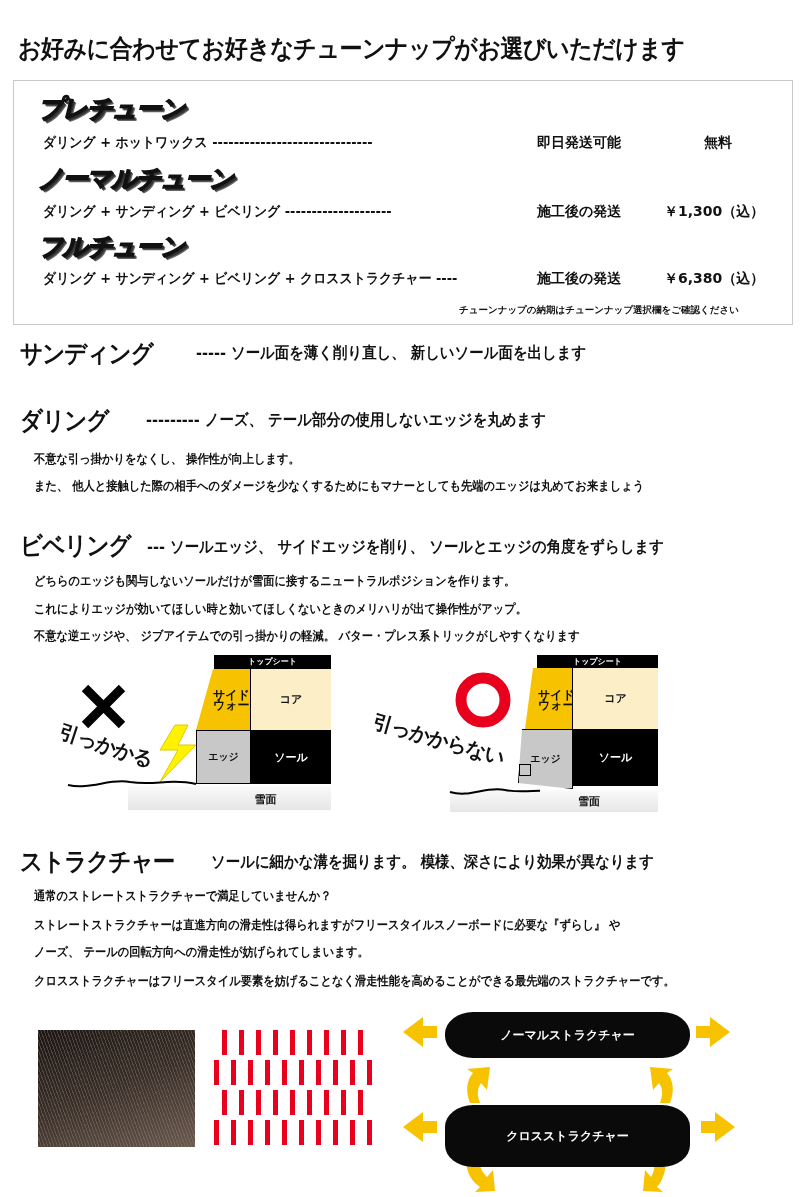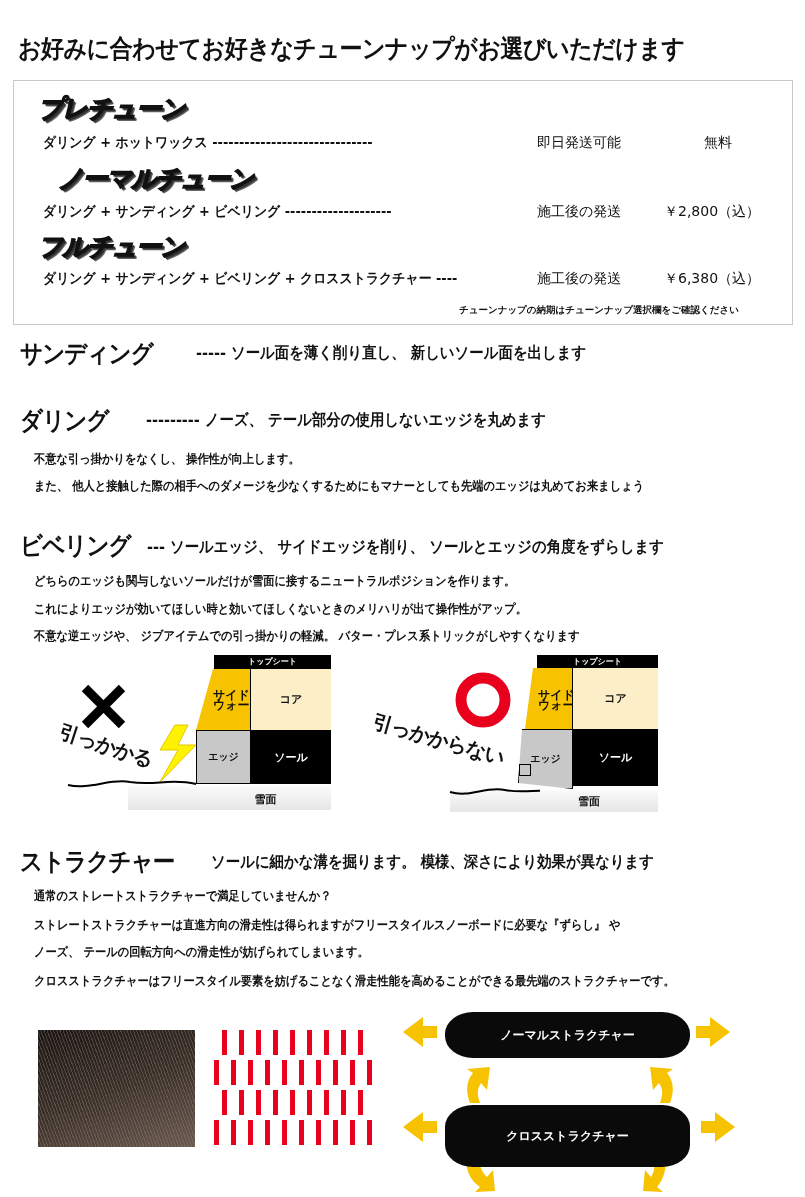--- a/index.html
+++ b/index.html
@@ -5,45 +5,45 @@
   * { margin:0; padding:0; box-sizing:border-box; }
   html, body { width:805px; height:1197px; background:#fff; overflow:hidden; }
   body { position:relative; font-family:"DejaVu Sans", sans-serif; color:#111; }
   .abs { position:absolute; white-space:nowrap; }
   .title { left:18px; top:32px; font-size:25px; font-weight:bold; letter-spacing:-0.5px; transform:scaleX(0.92); transform-origin:left top; }
   .box { left:13px; top:80px; width:780px; height:245px; border:1.5px solid #c9c9c9; }
   .tune-name { font-size:25px; font-weight:bold; font-style:italic; color:#fff;
     -webkit-text-stroke:1.5px #111;
     text-shadow:2px 2px 0 #333, 3px 3px 0 #666; letter-spacing:-1px; }
   .row { font-size:14px; font-weight:bold; transform:scaleX(0.92); transform-origin:left top; }
-  .row-right { font-size:14px; font-weight:normal; }
+  .row-right { font-size:14px; font-weight:bold; }
   .note { font-size:9.5px; font-weight:bold; }
   .sec-title { font-size:25px; font-weight:bold; letter-spacing:-1px; transform:scaleX(0.9); transform-origin:left top; }
   .sec-desc { font-size:16px; font-weight:bold; transform:scaleX(0.9); transform-origin:left top; }
   .body-line { font-size:12.5px; font-weight:bold; transform:scaleX(0.9); transform-origin:left top; }
   .dia-label { font-size:11px; font-weight:bold; text-align:center; }
   .small-label { font-size:12px; font-weight:bold; line-height:10px; }
   .board { position:absolute; background:#0a0a0a; border-radius:28px/22px; color:#fff; font-weight:bold; font-size:12px; display:flex; align-items:center; justify-content:center; }
 </style>
 </head>
 <body>
 
 <div class="abs title">お好みに合わせてお好きなチューンナップがお選びいただけます</div>
 
 <div class="abs box"></div>
 
 <div class="abs tune-name" style="left:38px;top:92px;font-style:italic;">プレチューン</div>
 <div class="abs row" style="left:43px;top:134px;"><span>ダリング + ホットワックス</span> <span>------------------------------</span></div>
 <div class="abs row-right" style="left:537px;top:134px;">即日発送可能</div>
 <div class="abs row-right" style="left:704px;top:134px;text-align:right;">無料</div>
 
-<div class="abs tune-name" style="left:38px;top:162px;margin-left:20px;">ノーマルチューン</div>
+<div class="abs tune-name" style="left:38px;top:162px;">ノーマルチューン</div>
 <div class="abs row" style="left:43px;top:203px;"><span>ダリング + サンディング + ビベリング</span> <span>--------------------</span></div>
 <div class="abs row-right" style="left:537px;top:203px;">施工後の発送</div>
-<div class="abs row-right" style="left:664px;top:203px;">￥2,800（込）</div>
+<div class="abs row-right" style="left:664px;top:203px;">￥1,300（込）</div>
 
 <div class="abs tune-name" style="left:38px;top:230px;font-style:italic;">フルチューン</div>
 <div class="abs row" style="left:43px;top:270px;"><span>ダリング + サンディング + ビベリング + クロスストラクチャー</span> <span>----</span></div>
 <div class="abs row-right" style="left:537px;top:270px;">施工後の発送</div>
 <div class="abs row-right" style="left:664px;top:270px;">￥6,380（込）</div>
 
 <div class="abs note" style="left:459px;top:304px;">チューンナップの納期はチューンナップ選択欄をご確認ください</div>
 
 <div class="abs sec-title" style="left:20px;top:337px;">サンディング</div>
 <div class="abs sec-desc" style="left:196px;top:343px;">----- ソール面を薄く削り直し、 新しいソール面を出します</div>

